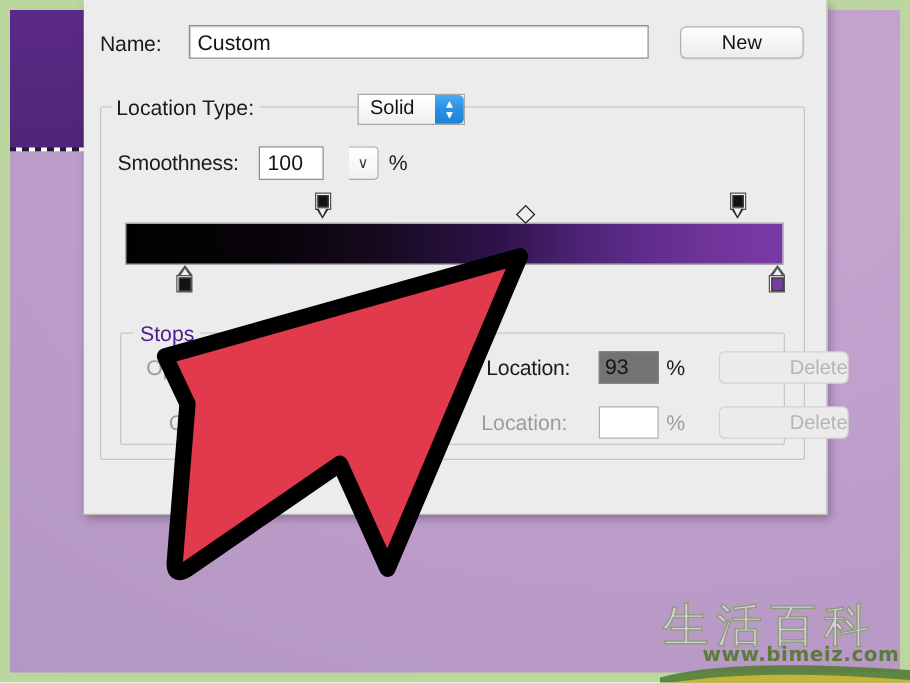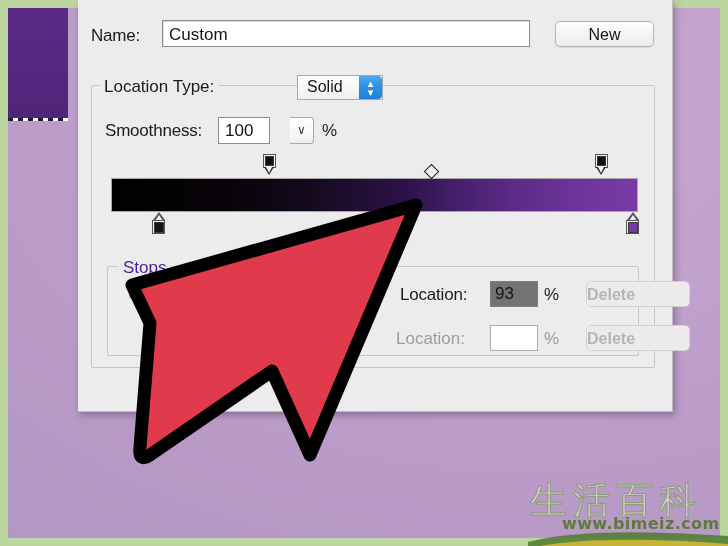--- a/index.html
+++ b/index.html
@@ -55,21 +55,20 @@
 
   
   .dialog {
     position: absolute;
     left: 67px; top: 0px;
     width: 594px; height: 411px;
     background: #edecec;
     box-shadow: 2px 3px 7px rgba(60,40,70,0.40);
     border-right: 1px solid #bfbcbd;
     border-bottom: 1px solid #bfbcbd;
-    margin-left: 11px;
   }
 
   .row { position: absolute; }
 
   .lbl {
     font-size: 17px;
     color: #1b1b1b;
     letter-spacing: -0.2px;
     white-space: nowrap;
   }
@@ -347,23 +346,22 @@
 
   .delete-btn {
     position: absolute;
     width: 104px; height: 26px;
     background: #eceaeb;
     border: 1px solid #d3d1d2;
     border-radius: 5px;
     box-sizing: border-box;
     font-size: 16px;
     color: #b6b4b5;
-    text-align: left;
+    text-align: right;
     line-height: 25px;
-    font-weight: bold;
   }
   .del1 { left: 508px; top: 281px; }
   .del2 { left: 508px; top: 325px; }
 
   
   .cursor-arrow {
     position: absolute;
     left: 120px; top: 155px;
     width: 320px; height: 330px;
     pointer-events: none;

